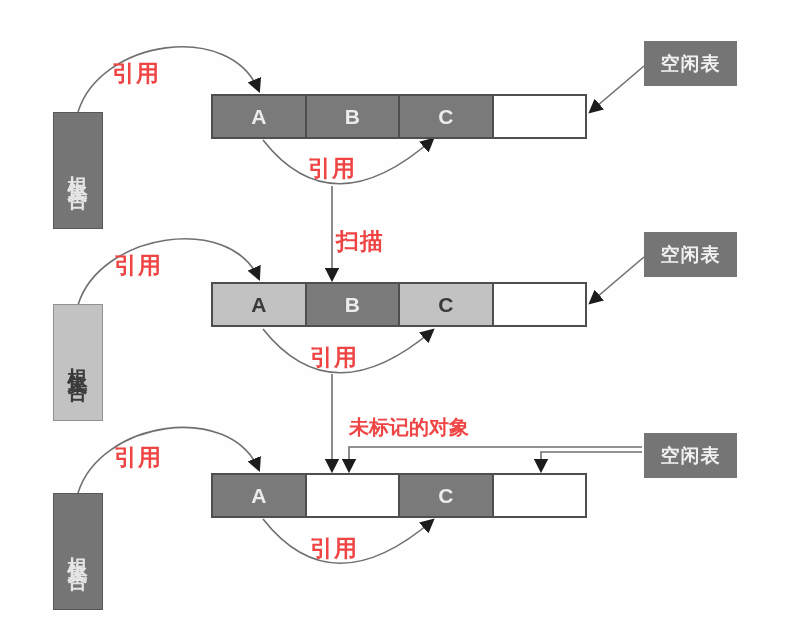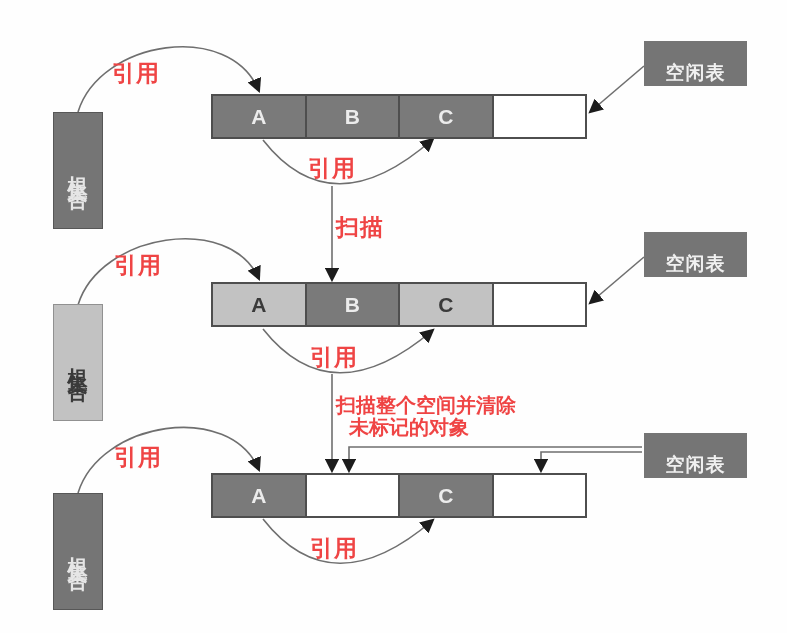--- a/index.html
+++ b/index.html
@@ -25,22 +25,22 @@
     display:flex;align-items:center;justify-content:center;
     border:1px solid rgba(0,0,0,0.25);
   }
   .rootset.fill-dark{background:#757575;color:#e6e6e6;}
   .rootset.fill-light{background:#c2c2c2;color:#3a3a3a;}
   .vtext{
     writing-mode:vertical-rl;text-orientation:upright;
     font-size:20px;font-weight:bold;letter-spacing:7px;line-height:1;
   }
   .freelist{
-    position:absolute;left:644px;width:103px;height:45px;box-sizing:border-box;
-    background:#757575;color:#f0f0f0;display:flex;align-items:flex-end;justify-content:center;
+    position:absolute;left:644px;width:93px;height:45px;box-sizing:border-box;
+    background:#757575;color:#f0f0f0;display:flex;align-items:center;justify-content:center;
     font-size:19px;font-weight:bold;letter-spacing:1px;
   }
   .lbl{
     position:absolute;font-size:23px;font-weight:bold;color:#ef4444;
     letter-spacing:1px;white-space:nowrap;
   }
   .lbl-small{font-size:20px;letter-spacing:0;line-height:22px;}
 </style>
 </head>
 <body>
@@ -87,21 +87,21 @@
       </div>
     <div class="blk fill-dark">
         <span>C</span>
       </div>
     <div class="blk fill-free">
         <span></span>
       </div>
   </div>
   <div class="lbl" style="left:112px;top:58px">引用</div>
   <div class="lbl" style="left:308px;top:153px">引用</div>
-  <div class="lbl" style="left:336px;top:212px">扫描</div>
+  <div class="lbl" style="left:336px;top:226px">扫描</div>
 
   <div class="rootset fill-light" style="top:304px">
     <span class="vtext">根集合</span>
   </div>
   <div class="freelist" style="top:232px">
     <span>空闲表</span>
   </div>
   <div class="membar" style="top:282px">
     <div class="blk fill-light">
         <span>A</span>
@@ -111,21 +111,20 @@
       </div>
     <div class="blk fill-light">
         <span>C</span>
       </div>
     <div class="blk fill-free">
         <span></span>
       </div>
   </div>
   <div class="lbl" style="left:114px;top:250px">引用</div>
   <div class="lbl" style="left:310px;top:342px">引用</div>
-  <div class="lbl lbl-small" style="left:336px;top:394px">扫描整个空间并清除</div>
   <div class="lbl lbl-small" style="left:349px;top:416px">未标记的对象</div>
 
   <div class="rootset fill-dark" style="top:493px">
     <span class="vtext">根集合</span>
   </div>
   <div class="freelist" style="top:433px">
     <span>空闲表</span>
   </div>
   <div class="membar" style="top:473px">
     <div class="blk fill-dark">

